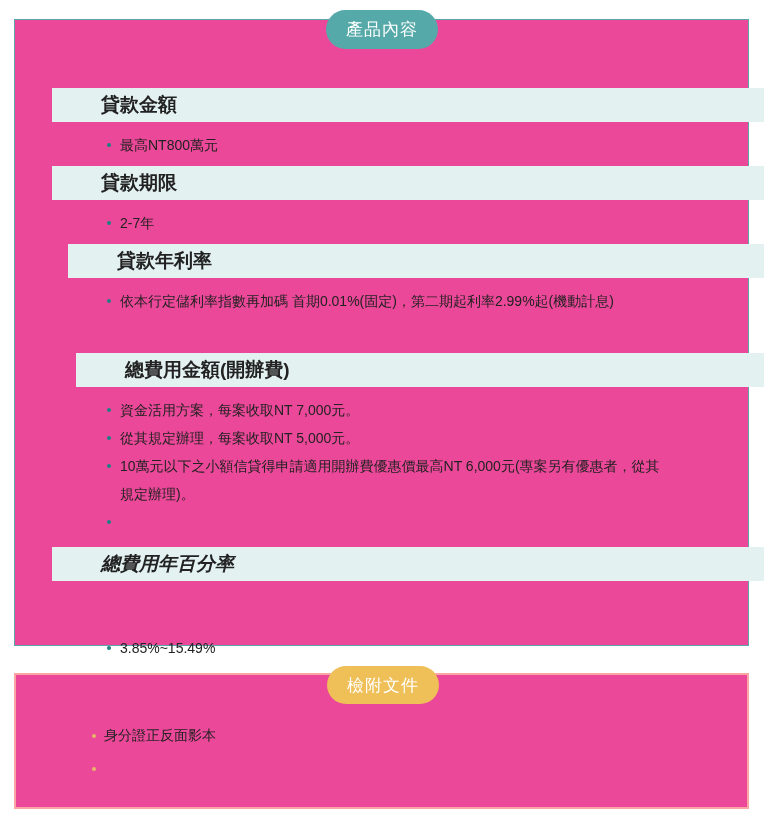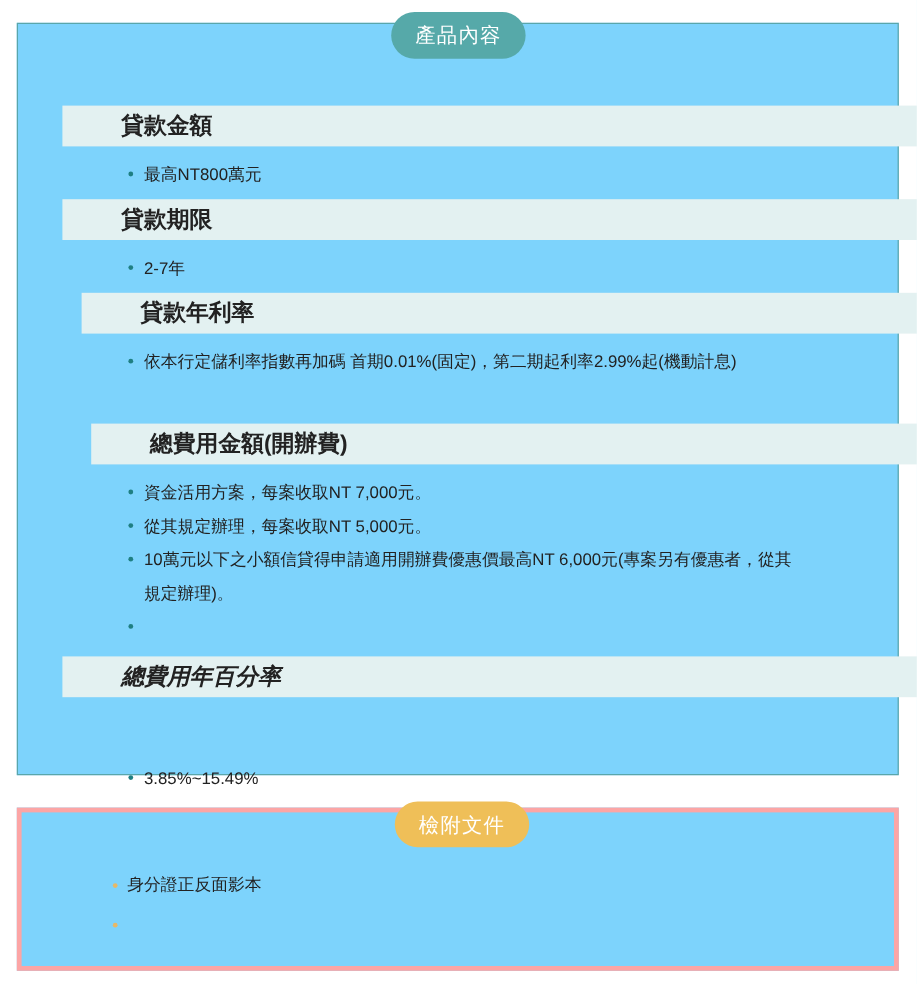--- a/index.html
+++ b/index.html
@@ -1,21 +1,21 @@
 <!DOCTYPE html>
 <html><head>
 <meta charset="utf-8">
 <style>
   * { box-sizing: border-box; margin: 0; padding: 0; }
   html, body { width: 764px; height: 820px; background: #ffffff; overflow: hidden; }
   body { font-family: "Liberation Sans", "DejaVu Sans", sans-serif; color: #222222; position: relative; }
 
-  .box { position: absolute; left: 14px; width: 735px; background: #7dd3fc; }
+  .box { position: absolute; left: 14px; width: 735px; background: #ec4899; }
   .box-product { top: 19px; height: 627px; border: 1px solid #5aa6aa; }
-  .box-docs { top: 673px; height: 136px; border: 4px solid #fca5a5; }
+  .box-docs { top: 673px; height: 136px; border: 2px solid #fca5a5; }
 
   .pill {
     position: absolute; left: 311px; width: 112px; height: 39px;
     border-radius: 20px; color: #ffffff; font-size: 17px;
     display: flex; align-items: center; justify-content: center; letter-spacing: 1px;
   }
   .pill-teal { top: -10px; background: #56a9a9; }
   .pill-gold { top: -9px; height: 38px; background: #efbf58; }
 
   .band {

